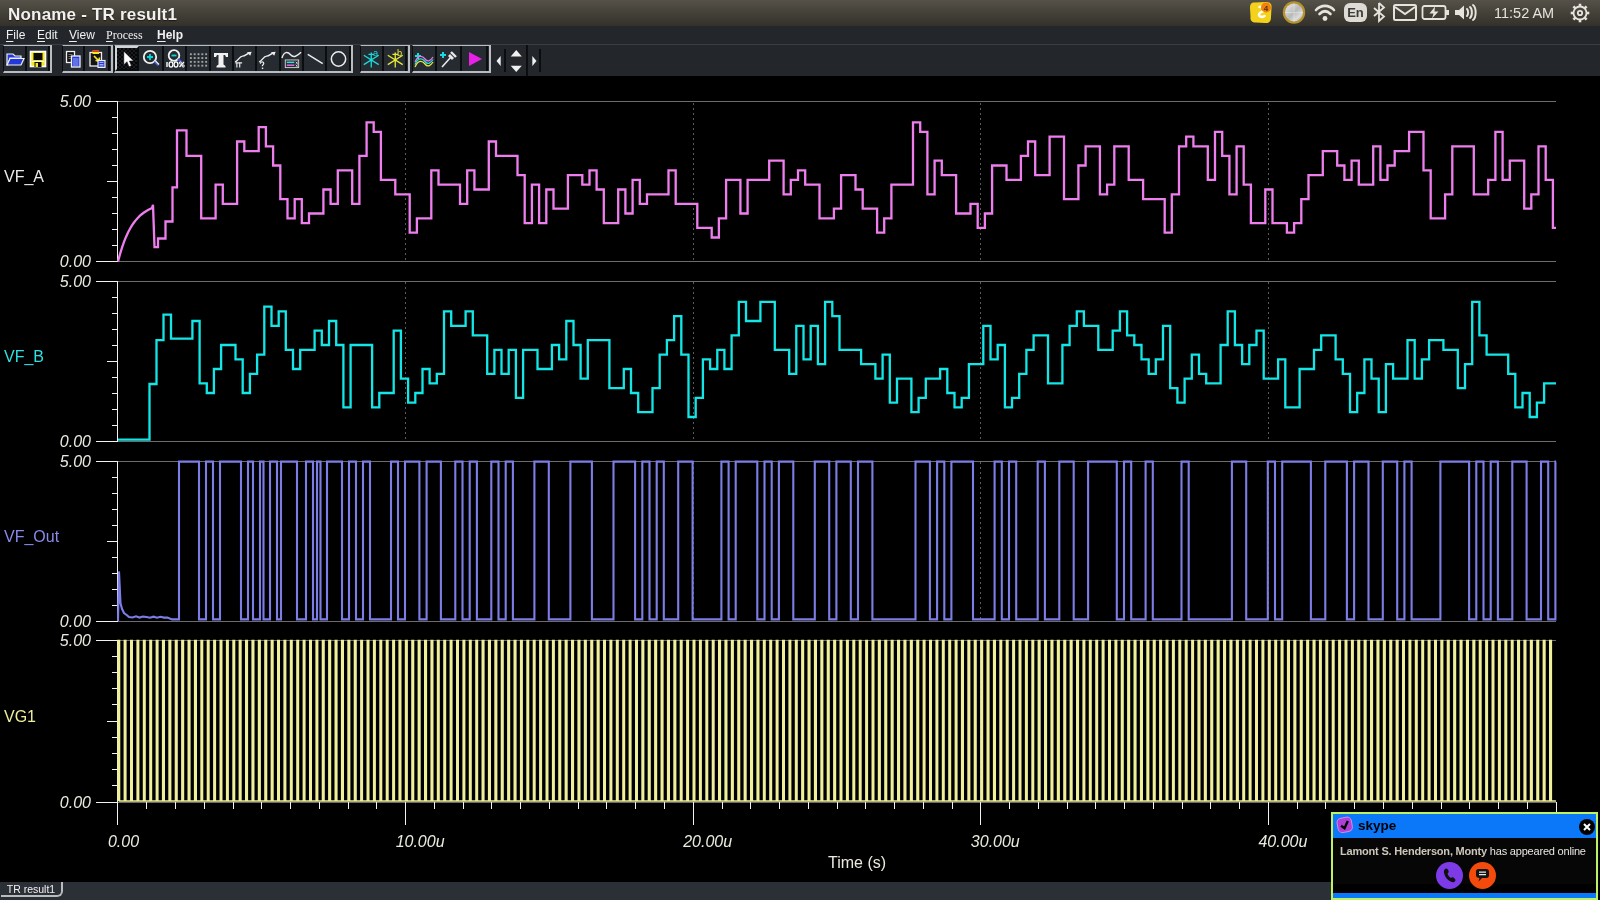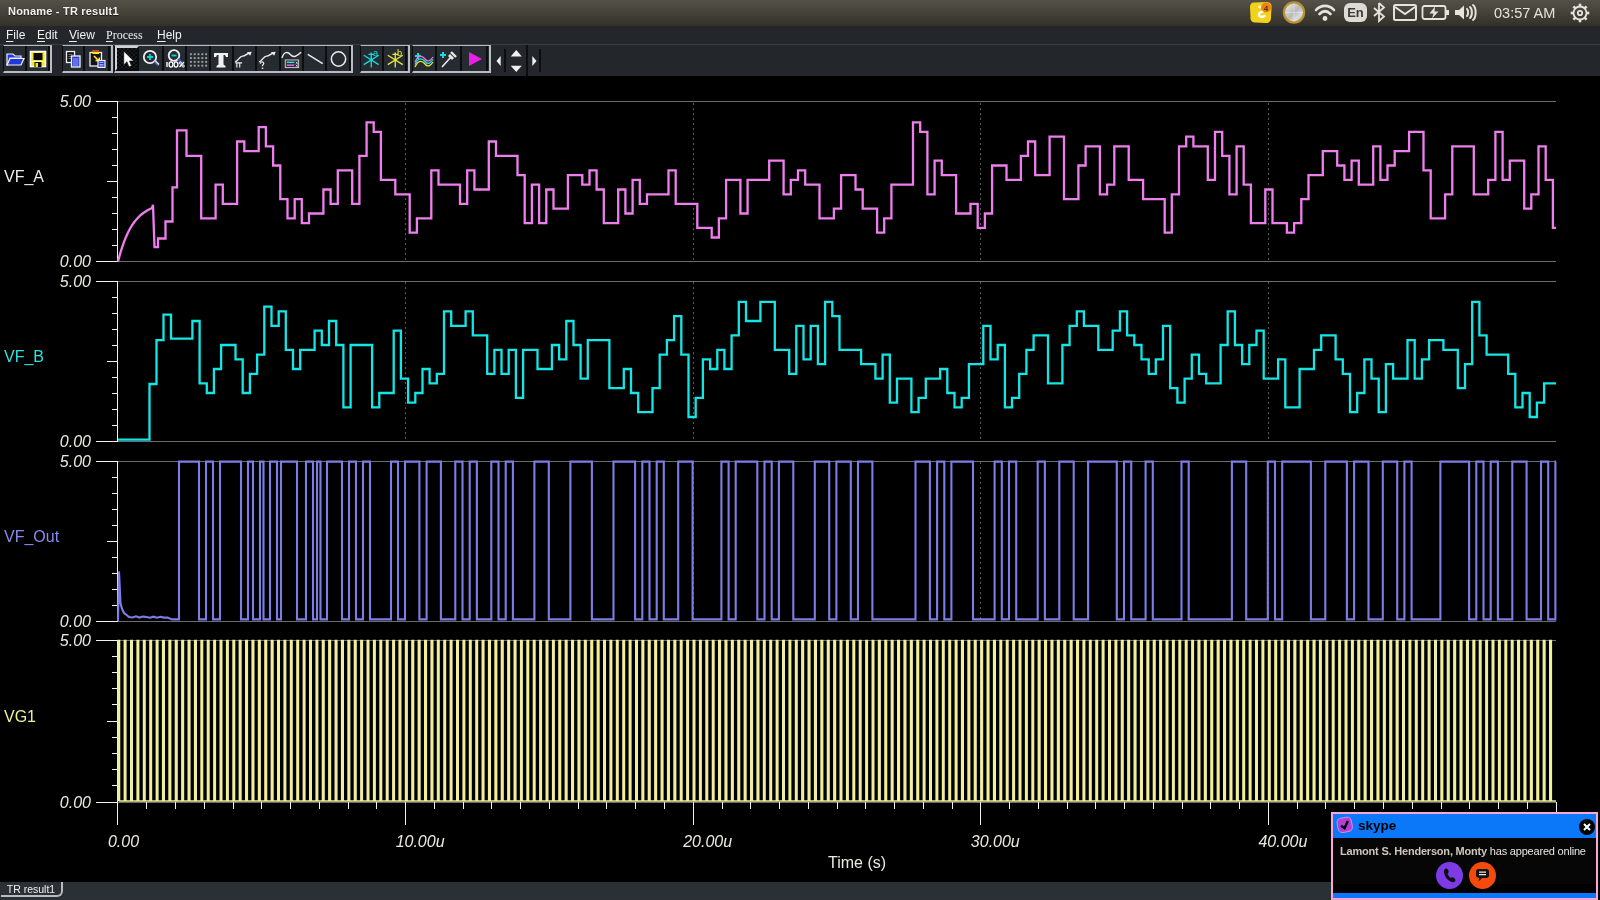--- a/index.html
+++ b/index.html
@@ -1,21 +1,21 @@
 <!DOCTYPE html>
 <html><head>
 <meta charset="utf-8">
 <style>
 * { margin:0; padding:0; box-sizing:border-box; }
 html,body { width:1600px; height:900px; background:#000; overflow:hidden;
   font-family:"Liberation Sans", sans-serif; }
 #topbar { position:absolute; left:0; top:0; width:1600px; height:26px;
   background:linear-gradient(#555148,#3a3830 78%,#343129); }
 #topbar .title { position:absolute; left:8px; top:5px; color:#f2f1ef;
-  font-size:11px; font-weight:bold; letter-spacing:0.2px; text-shadow:0 1px 1px #1a1914; }
+  font-size:17px; font-weight:bold; letter-spacing:0.2px; text-shadow:0 1px 1px #1a1914; }
 #menubar { position:absolute; left:0; top:26px; width:1600px; height:18px;
   background:#23272c; color:#f0f0f0; font-size:12px; }
 #menubar span { position:absolute; top:2px; }
 #menubar u { text-decoration:underline; text-underline-offset:2px; }
 #toolbar { position:absolute; left:0; top:44px; width:1600px; height:32px;
   background:#23272c; border-top:1px solid #3a3f45; }
 .tgrp { position:absolute; background:#262b31; box-sizing:border-box;
   border-top:1px solid #b9bdc2; border-left:1px solid #0b0d0f;
   border-right:2px solid #b9bdc2; border-bottom:2px solid #b9bdc2; }
 .tbtn { position:absolute; background:transparent; display:flex; align-items:center;
@@ -24,21 +24,21 @@
   border:2px solid; border-color:#d0d3d6 #0a0a0a #0a0a0a #d0d3d6; }
 .num { font:italic 16px "Liberation Sans",sans-serif; fill:#eceadf; text-anchor:end; }
 .numc { font:italic 16px "Liberation Sans",sans-serif; fill:#eceadf; text-anchor:middle; }
 .tl  { font:16px "Liberation Sans",sans-serif; }
 .tm  { font:16px "Liberation Sans",sans-serif; fill:#eceadf; }
 #tabbar { position:absolute; left:0; top:882px; width:1484px; height:18px; background:#2b2f36; }
 #tab { position:absolute; left:1px; top:0px; width:62px; height:15px; background:#2b2f36;
   border-radius:0 0 6px 0; border-right:2px solid #b8bcc0; border-bottom:2px solid #b8bcc0;
   color:#f0f0f0; font-size:10.5px; text-align:center; line-height:14px; }
 #skype { position:absolute; left:1331px; top:812px; width:267px; height:88px;
-  background:#000; border:2px solid #f9a8d4; }
+  background:#000; border:2px solid #bef264; }
 #skhead { position:absolute; left:0; top:0; width:263px; height:24px; background:#0a78f8; }
 #skbody { position:absolute; left:0; top:24px; width:263px; height:46px; background:#060606; }
 #skfoot { position:absolute; left:0; top:79px; width:263px; height:5px; background:#0a78f8; }
 .skmsg { position:absolute; left:7px; top:7px; color:#e8e6e2; font-size:11px; letter-spacing:-0.2px; white-space:nowrap; }
 .skmsg b { color:#cdc6ba; }
 .skbtn { position:absolute; border-radius:50%; width:27px; height:27px; top:24px; }
 </style>
 </head>
 <body>
 <svg width="1600" height="900" viewBox="0 0 1600 900" style="position:absolute;left:0;top:0;">
@@ -222,21 +222,21 @@
       <path d="M14 4.5 L8.5 11.5 L12.5 11.5 L11 16.5 L17.5 9.5 L13.5 9.5 Z" fill="#e6e2dc"></path>
     </svg>
 <svg width="28" height="24" style="position:absolute;left:1452px;top:1px;">
       <path d="M3 9 L7 9 L12 4.5 L12 18.5 L7 14 L3 14 Z" fill="#e6e2dc"></path>
       <g stroke="#e6e2dc" stroke-width="2" fill="none" stroke-linecap="round">
         <path d="M15 8 C16.5 9.5 16.5 13.5 15 15"></path>
         <path d="M18 6 C20.5 8 20.5 15 18 17"></path>
         <path d="M21 4 C24.5 6.5 24.5 16.5 21 19"></path>
       </g>
     </svg>
-<div style="position:absolute;left:1494px;top:5px;color:#e6e2dc;font:14.5px 'Liberation Sans',sans-serif;">03:57 AM</div>
+<div style="position:absolute;left:1494px;top:5px;color:#e6e2dc;font:14.5px 'Liberation Sans',sans-serif;">11:52 AM</div>
 <svg width="24" height="24" style="position:absolute;left:1568px;top:1px;">
       <g fill="none" stroke="#e6e2dc" stroke-width="1.8">
         <circle cx="12" cy="12" r="6.5"></circle>
         <circle cx="12" cy="12" r="2.2"></circle>
       </g>
       <g stroke="#e6e2dc" stroke-width="2.6">
         <line x1="18.5" y1="12.0" x2="21.3" y2="12.0"></line>
         <line x1="16.6" y1="16.6" x2="18.6" y2="18.6"></line>
         <line x1="12.0" y1="18.5" x2="12.0" y2="21.3"></line>
         <line x1="7.4" y1="16.6" x2="5.4" y2="18.6"></line>
@@ -245,21 +245,21 @@
         <line x1="12.0" y1="5.5" x2="12.0" y2="2.7"></line>
         <line x1="16.6" y1="7.4" x2="18.6" y2="5.4"></line>
       </g>
     </svg>
   </div>
 <div id="menubar">
  <span style="left:6px;"><u>F</u>ile</span>
  <span style="left:37px;"><u>E</u>dit</span>
  <span style="left:69px;"><u>V</u>iew</span>
  <span style="left:106px;font-family:Liberation Serif, serif;"><u>P</u>rocess</span>
- <span style="left:157px;"><u>H</u>elp</span>
+ <span style="left:157px;font-weight:bold;"><u>H</u>elp</span>
 </div>
 <div id="toolbar">
 </div>
 <div class="tgrp" style="left:3.0px;top:45px;width:49.0px;height:28px;"></div>
 <div class="tbtn" style="left:4.5px;top:46px;width:22.0px;height:25px;">
     <svg width="20" height="18" viewBox="0 0 20 18">
       <path d="M2 15 L2 4 L8 4 L10 6 L16 6 L16 8 L5 8 L3 15 Z" fill="#2238dd" stroke="#f0f0f0" stroke-width="1.2"></path>
       <path d="M5 8.5 L19 8.5 L16 15 L2 15 Z" fill="#2238dd" stroke="#f0f0f0" stroke-width="1.2"></path>
     </svg>
   </div>

